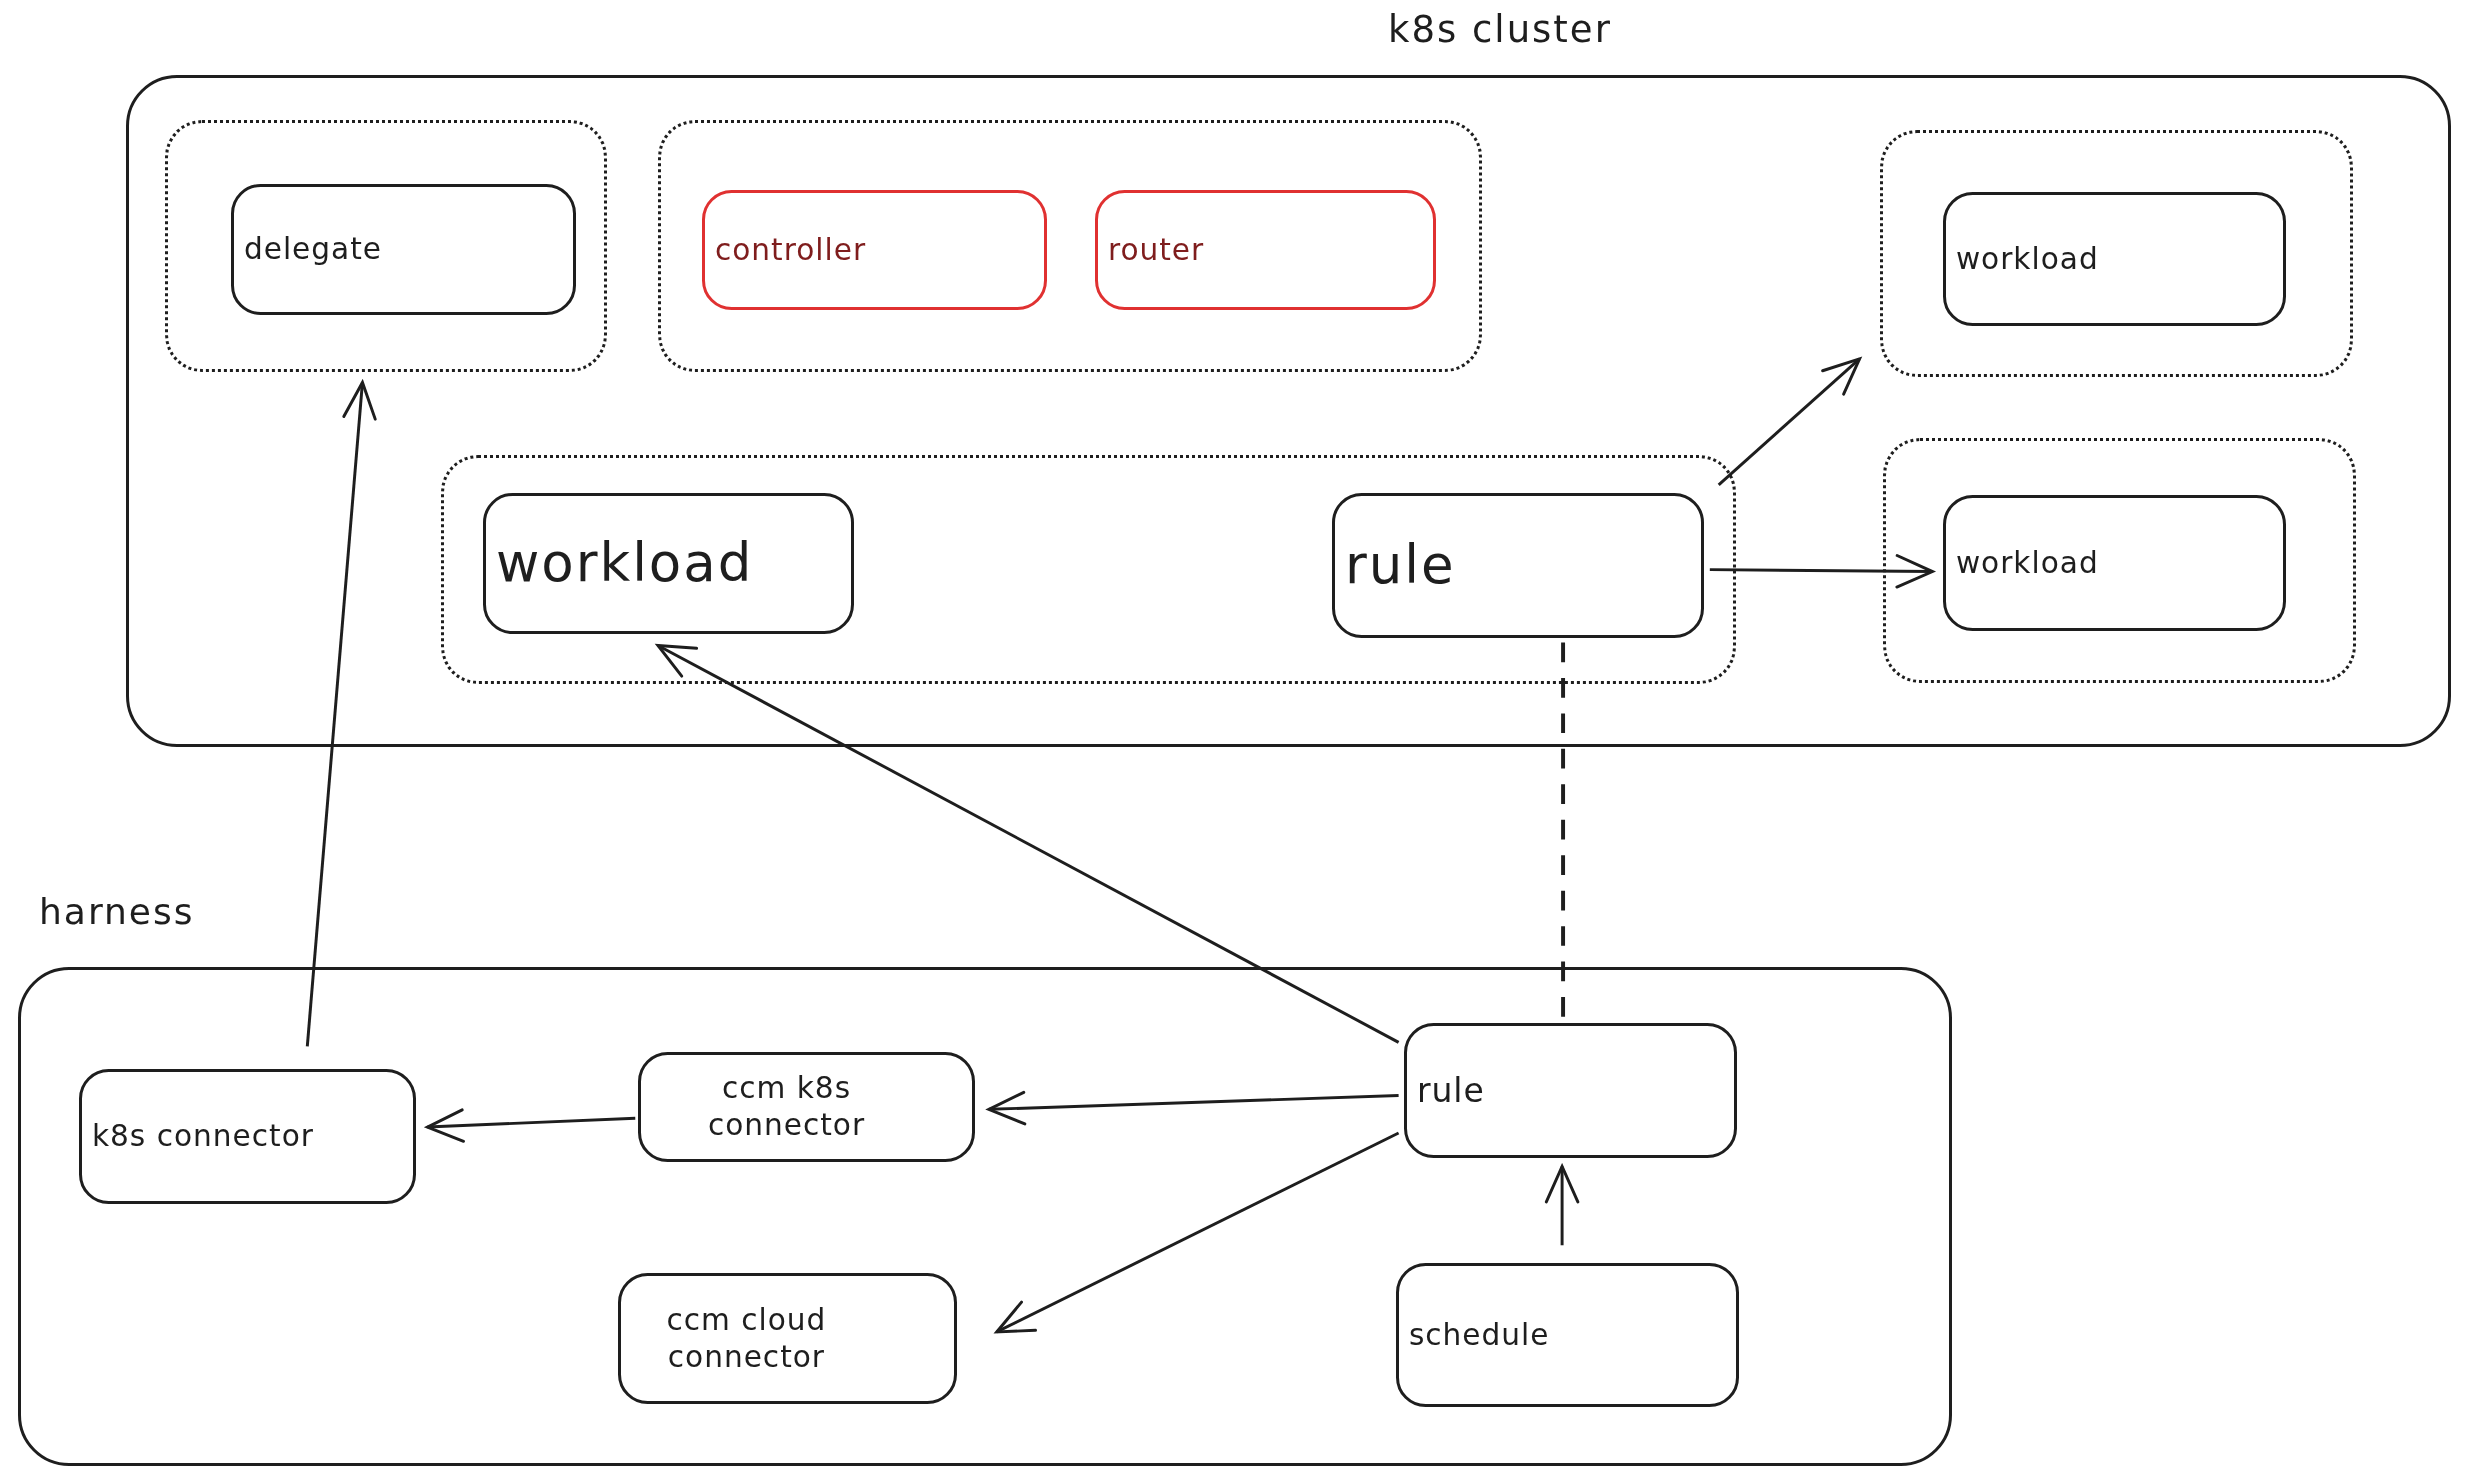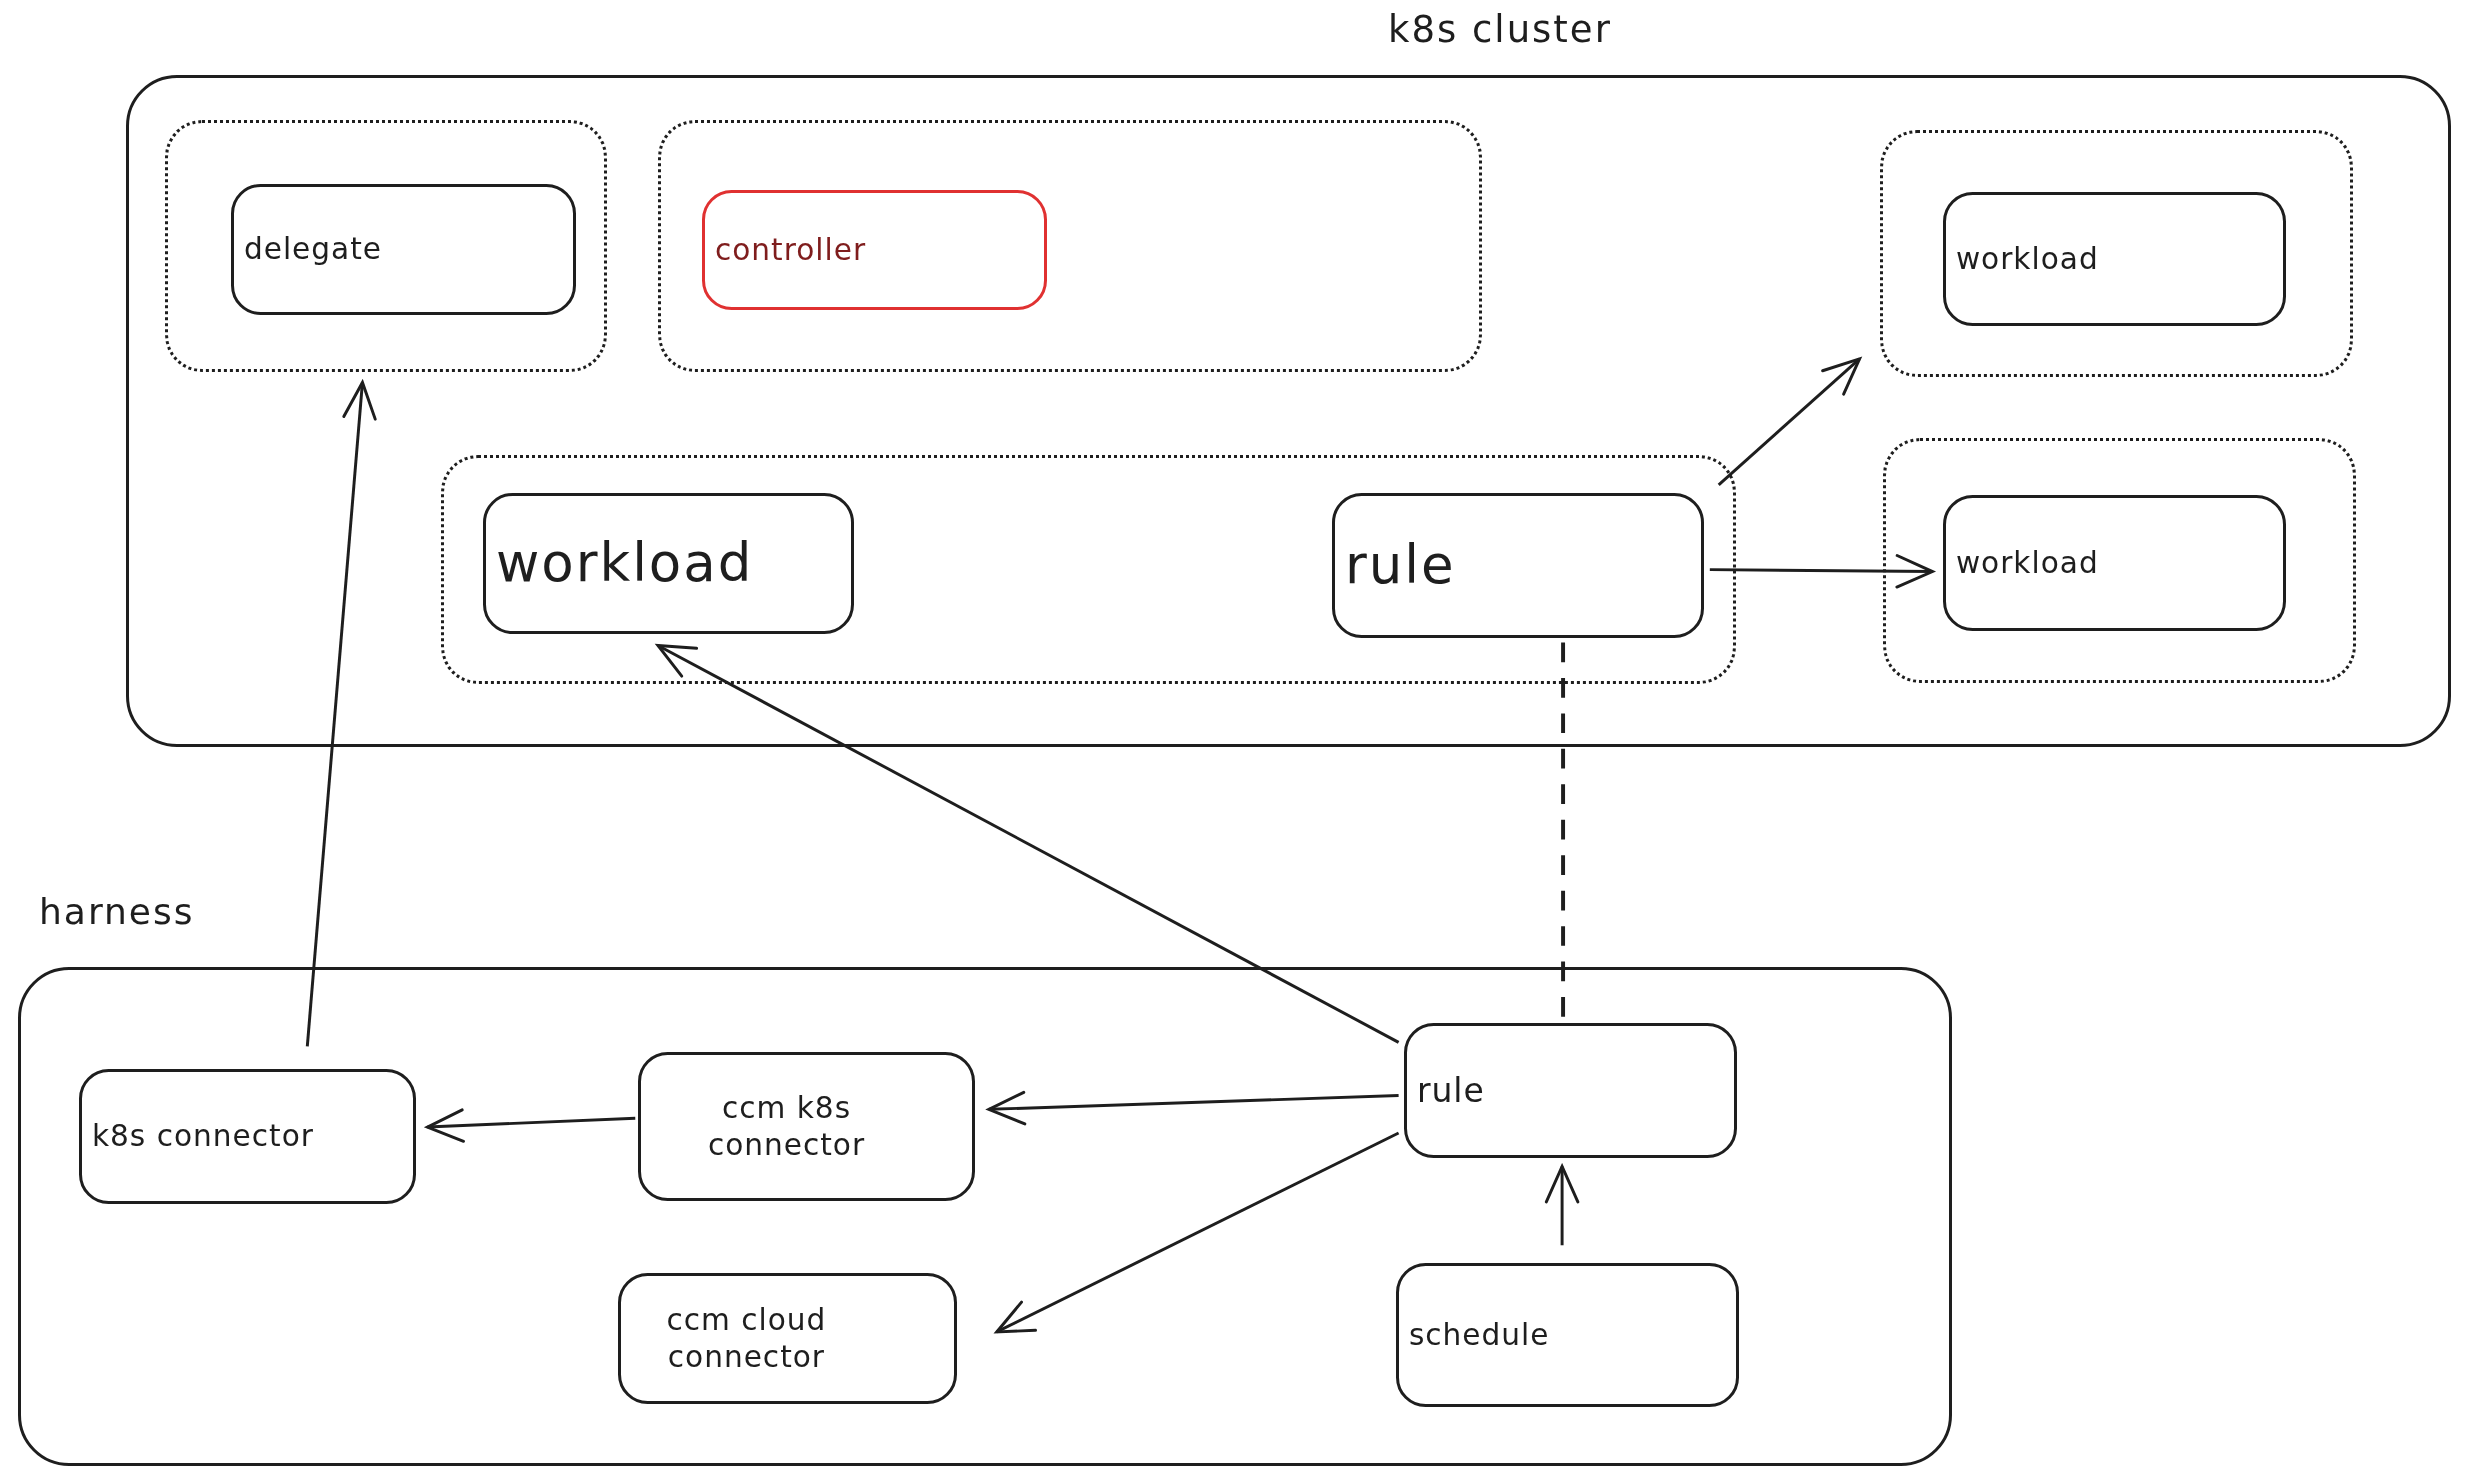--- a/index.html
+++ b/index.html
@@ -78,20 +78,23 @@
   <div class="group-box" style="left:1883px;top:438px;width:467px;height:239px;"></div>
 
   <div class="node" style="left:231px;top:184px;width:345px;height:131px;">
     <span>delegate</span>
   </div>
 
   <div class="node red" style="left:702px;top:190px;width:345px;height:120px;">
     <span>controller</span>
   </div>
 
+  <div class="node red" style="left:1095px;top:190px;width:341px;height:120px;">
+    <span>router</span>
+  </div>
 
   <div class="node big" style="left:483px;top:493px;width:371px;height:141px;">
     <span>workload</span>
   </div>
 
   <div class="node big" style="left:1332px;top:493px;width:372px;height:145px;">
     <span>rule</span>
   </div>
 
   <div class="node" style="left:1943px;top:192px;width:343px;height:134px;">
@@ -103,21 +106,21 @@
   </div>
 
   <div class="section-label" style="left:39px;top:891px;font-size:36px;">harness</div>
 
   <div class="container-box" style="left:17.7px;top:967px;width:1928px;height:493px;"></div>
 
   <div class="node" style="left:79px;top:1069px;width:337px;height:135px;">
     <span>k8s connector</span>
   </div>
 
-  <div class="node" style="left:638px;top:1052px;width:337px;height:149px;padding-left:30px;">
+  <div class="node" style="left:638px;top:1052px;width:337px;height:110px;padding-left:30px;">
     <span class="two-line">ccm k8s connector</span>
   </div>
 
   <div class="node" style="left:618px;top:1273px;width:339px;height:131px;">
     <span class="two-line">ccm cloud connector</span>
   </div>
 
   <div class="node" style="left:1404px;top:1023px;width:333px;height:135px;font-size:33px;">
     <span>rule</span>
   </div>

